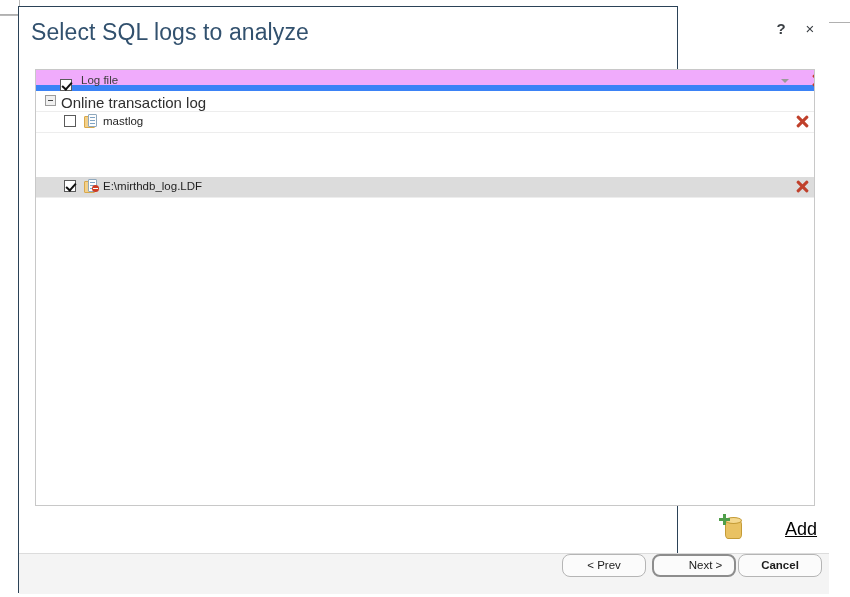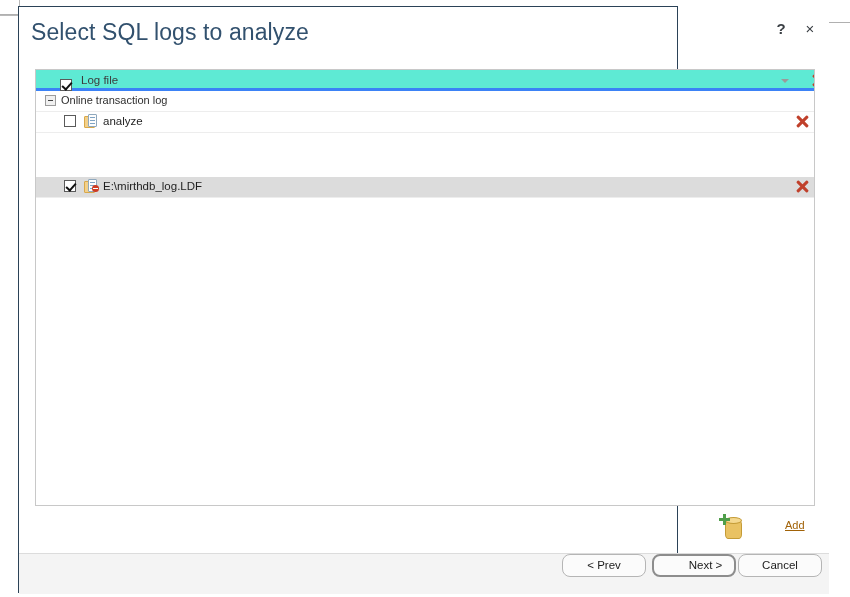--- a/index.html
+++ b/index.html
@@ -82,22 +82,22 @@
     width: 780px; height: 437px;
     border: 1px solid #c8c8c8;
     background: #ffffff;
     box-sizing: border-box;
     overflow: hidden;
   }
 
   .list-header {
     position: relative;
     height: 21px;
-    background: #5eead4;
-    border-bottom: 3px solid #3b82f6;
+    background: #f0abfc;
+    border-bottom: 6px solid #3b82f6;
     box-sizing: border-box;
   }
   .list-header .hdr-label {
     position: absolute;
     left: 45px; top: 4px;
     font-size: 11.5px;
     color: #3c3c3c;
   }
   .hdr-checkbox { position: absolute; left: 24px; top: 4px; }
   .hdr-filter-arrow {
@@ -167,21 +167,21 @@
   .group-toggle::after {
     content: "";
     position: absolute;
     left: 2px; top: 4px;
     width: 5px; height: 1px;
     background: #444;
   }
   .group-label {
     position: absolute;
     left: 25px; top: 3px;
-    font-size: 11px;
+    font-size: 15px;
     color: #2f2f2f;
     white-space: nowrap;
   }
 
   
   .item-row {
     position: relative;
     height: 20px;
     background: #ffffff;
     border-bottom: 1px solid #ededed;
@@ -277,22 +277,22 @@
   }
   .add-icon .plus-v, .add-icon .plus-h {
     position: absolute;
     background: #4f9e4a;
   }
   .add-icon .plus-v { left: 4px; top: 0px; width: 3px; height: 11px; }
   .add-icon .plus-h { left: 0px; top: 4px; width: 11px; height: 3px; }
   .add-label {
     position: absolute;
     left: 66px; top: 9px;
-    font-size: 11px;
-    color: #a16207;
+    font-size: 18px;
+    color: #000000;
     cursor: default;
     text-decoration: underline;
   }
 
   
   .footer {
     position: absolute;
     left: 0; top: 546px;
     width: 810px; height: 40px;
     background: #f4f4f4;
@@ -309,21 +309,21 @@
     font-size: 11.5px;
     color: #1c1c1c;
     text-align: center;
     line-height: 21px;
     cursor: default;
     border-radius: 8px;
   }
   .btn.default { border: 2px solid #8d8d8d; line-height: 19px; padding-left: 23px; }
   .btn.prev   { left: 543px; }
   .btn.next   { left: 633px; }
-  .btn.cancel { left: 719px; }
+  .btn.cancel { left: 719px; font-weight: bold; }
 </style>
 </head>
 <body>
 
 <div id="screen">
 
   <div class="bg-window-left"></div>
   <div class="bg-window-left-line"></div>
 
   <div class="bg-window-right-line"></div>
@@ -348,21 +348,21 @@
       <div class="group-row">
         <span class="group-toggle"></span>
         <span class="group-label">Online transaction log</span>
       </div>
       <div class="item-row">
         <span class="cbx item-cbx"></span>
         <span class="doc-icon item-icon">
           <span class="folder"></span>
           <span class="page"></span>
         </span>
-        <span class="item-label">analyze</span>
+        <span class="item-label">mastlog</span>
         <span class="redx item-delete"></span>
       </div>
 
       <div class="item-row selected">
         <span class="cbx checked item-cbx"></span>
         <span class="doc-icon item-icon">
           <span class="folder"></span>
           <span class="page"></span>
           <span class="badge"></span>
         </span>

